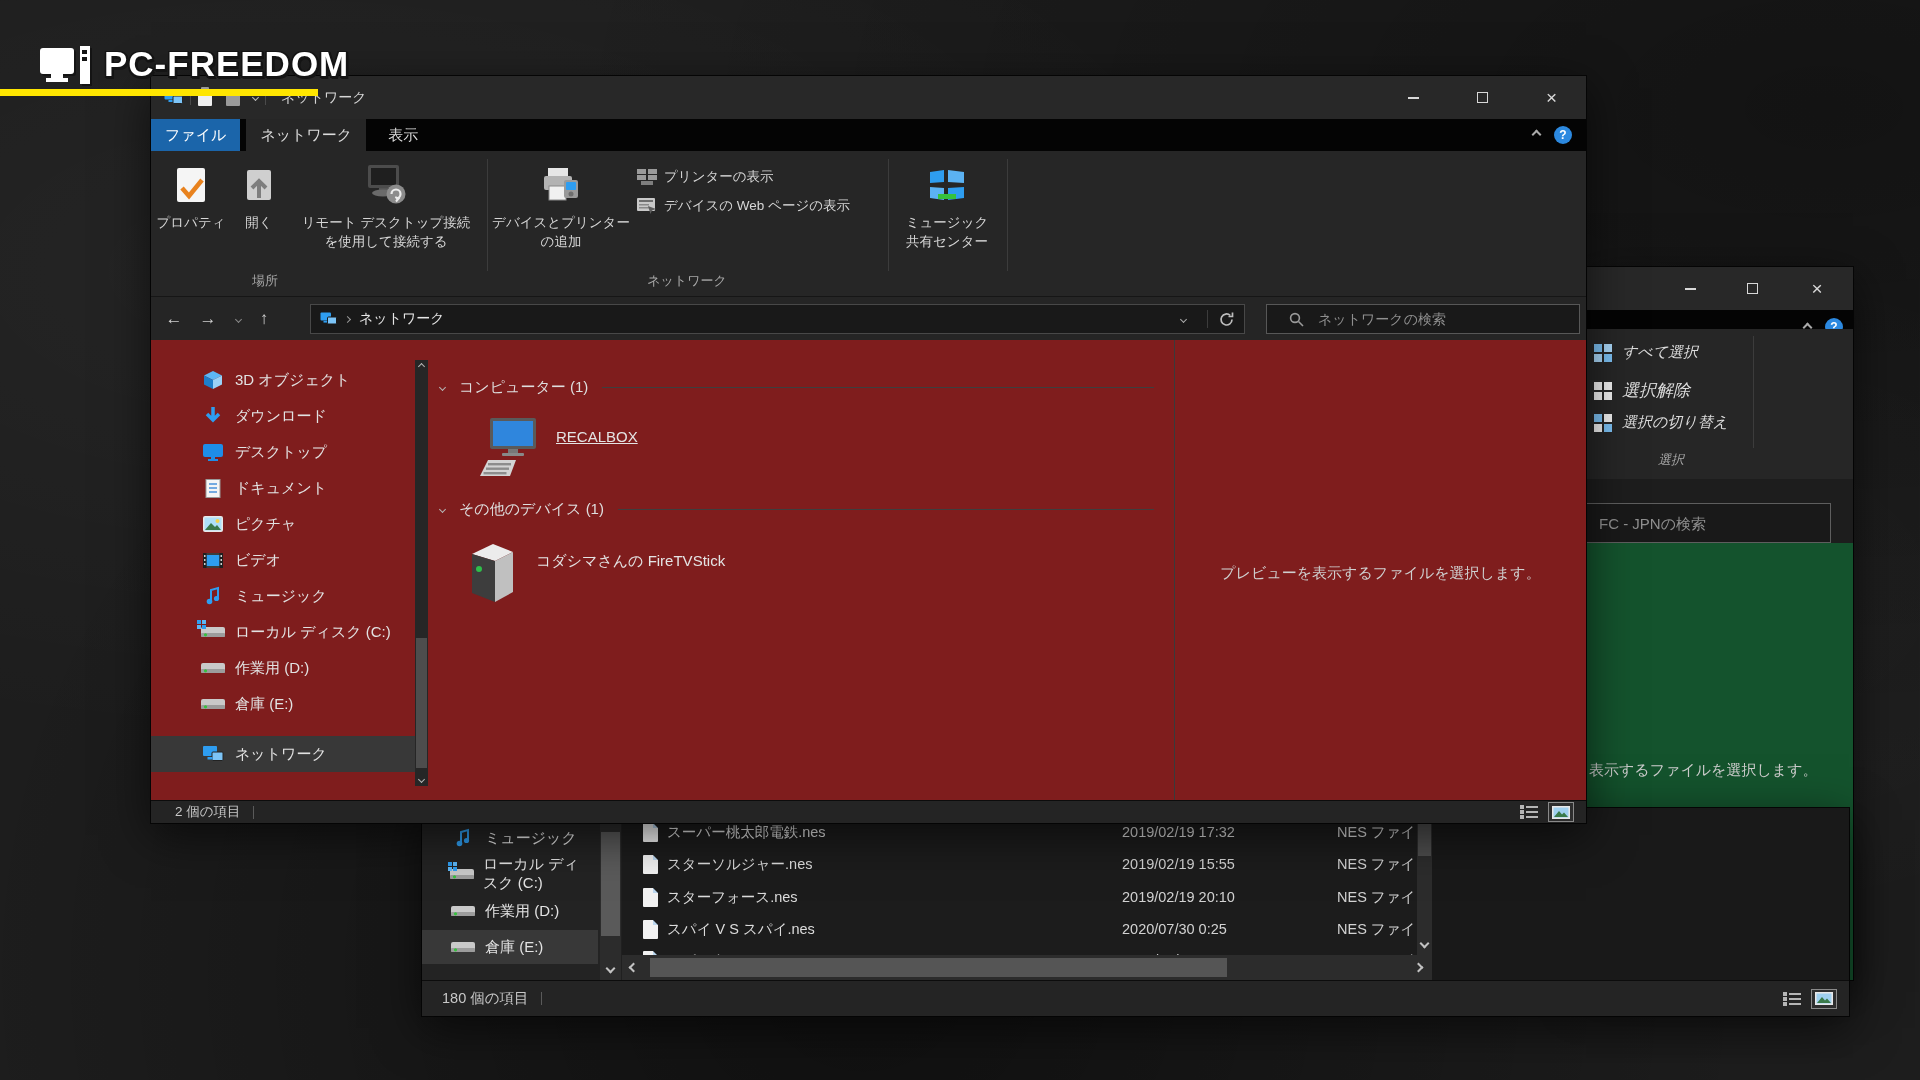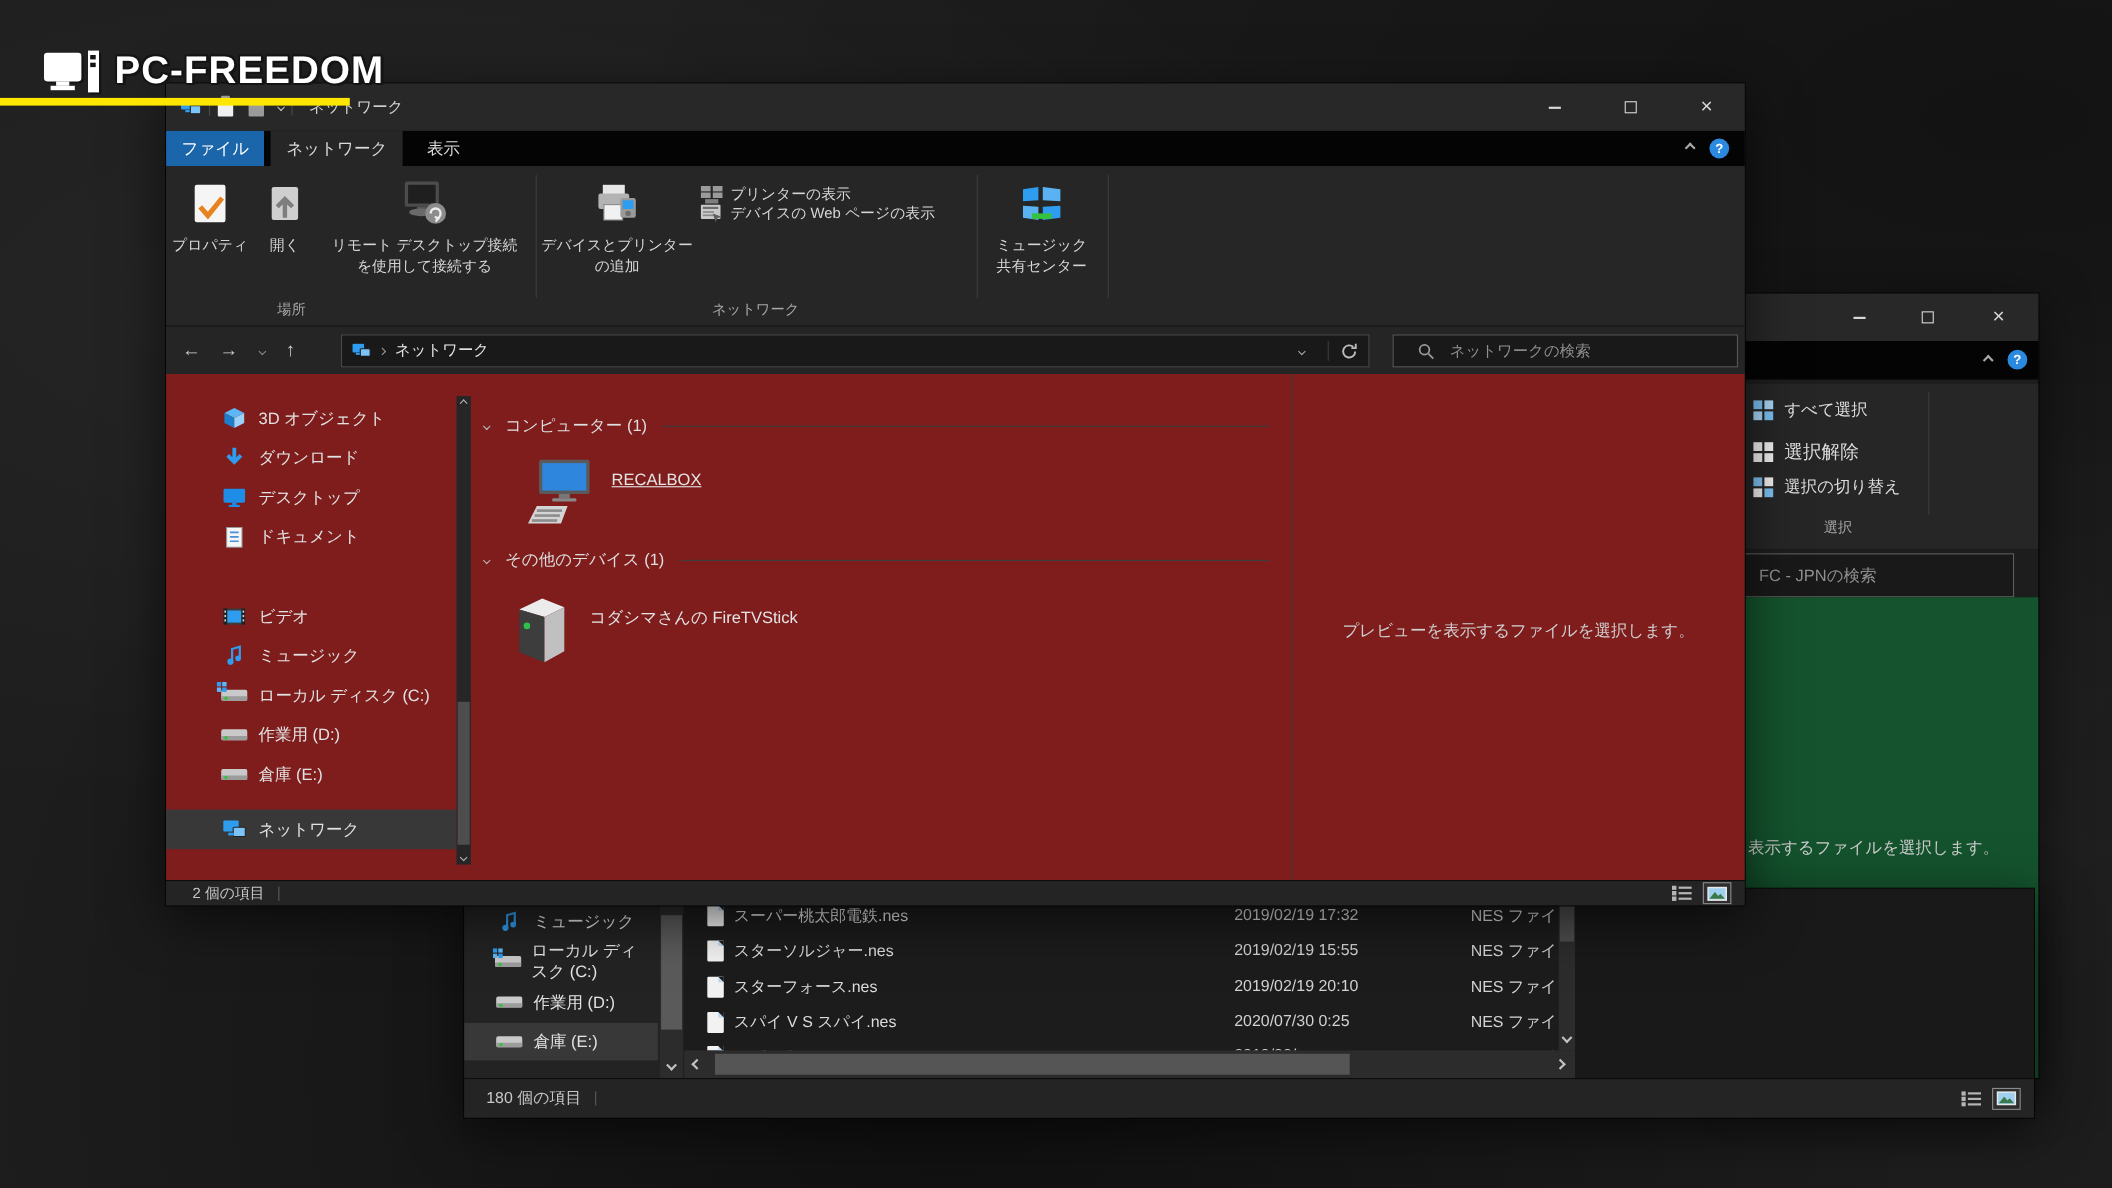--- a/index.html
+++ b/index.html
@@ -215,21 +215,21 @@
     <div class="wc" style="left:135px;width:62px;">
         <span class="box"></span>
       </div>
     <div class="wc" style="left:197px;width:68px;">
         <span class="x">×</span>
       </div>
     <div class="tabstrip" style="top:43px;height:35px;">
       <span style="position:absolute;right:42px;top:14px;" class="ch u"></span>
       <span class="helpdot" style="position:absolute;right:10px;top:8px;">?</span>
     </div>
-    <div class="ribbon" style="top:82px;height:150px;">
+    <div class="ribbon" style="top:62px;height:150px;font-style:italic;">
       <div style="position:absolute;left:8px;top:14px;display:flex;align-items:center;">
         <span class="selgrid">
             <span style="background:#7cc0f2;"></span>
             <span style="background:#a9d6f7;"></span>
             <span style="background:#a9d6f7;"></span>
             <span style="background:#7cc0f2;"></span>
           </span>
         <span style="margin-left:10px;font-size:15px;color:#dcdcdc;">すべて選択</span>
       </div>
       <div style="position:absolute;left:8px;top:50px;display:flex;align-items:center;">
@@ -356,21 +356,21 @@
                 <rect width="9" height="5"></rect>
                 <rect x="11" width="9" height="5"></rect>
                 <rect y="6" width="9" height="5"></rect>
                 <rect x="11" y="6" width="9" height="5"></rect>
                 <rect x="4" y="12" width="12" height="4" fill="#7e7e7e"></rect>
               </g>
             </svg>
           </span>
         <span>プリンターの表示</span>
       </div>
-      <div class="rsmall" style="left:486px;top:34px;text-align:right;">
+      <div class="rsmall" style="left:486px;top:46px;text-align:right;">
         <span class="i">
             <svg width="20" height="16">
               <rect width="18" height="13" rx="1" fill="#c9c9c9"></rect>
               <rect x="2" y="2" width="14" height="2" fill="#6e6e6e"></rect>
               <rect x="2" y="6" width="10" height="1.5" fill="#8a8a8a"></rect>
               <rect x="2" y="9" width="10" height="1.5" fill="#8a8a8a"></rect>
               <polygon points="11,8 19,11 15,12.5 13.5,16" fill="#5e5e5e"></polygon>
             </svg>
           </span>
         <span>デバイスの Web ページの表示</span>
@@ -469,20 +469,31 @@
               <svg width="16" height="19">
                 <rect x="1" y="0.5" width="14" height="18" fill="#f5f5f5" stroke="#999"></rect>
                 <g stroke="#4a90d9" stroke-width="1.5">
                   <line x1="4" y1="5" x2="12" y2="5"></line>
                   <line x1="4" y1="9" x2="12" y2="9"></line>
                   <line x1="4" y1="13" x2="12" y2="13"></line>
                 </g>
               </svg>
             </span>
           <span>ドキュメント</span>
+        </div>
+        <div class="nrow" style="top:166px;">
+          <span class="nico">
+              <svg width="20" height="16">
+                <rect width="20" height="16" rx="2" fill="#e8e8e8"></rect>
+                <rect x="1.5" y="1.5" width="17" height="13" fill="#aee0f8"></rect>
+                <polygon points="2,14 8,7 12,11 14,9 18,14" fill="#3a7a4a"></polygon>
+                <circle cx="14.5" cy="5" r="2" fill="#f4d34d"></circle>
+              </svg>
+            </span>
+          <span>ピクチャ</span>
         </div>
         <div class="nrow" style="top:202px;">
           <span class="nico">
               <svg width="20" height="15">
                 <rect width="20" height="15" rx="2" fill="#3c3c3c"></rect>
                 <rect x="3.5" y="2" width="13" height="11" fill="#2e9df0"></rect>
                 <rect width="3.5" height="15" fill="#1f1f1f"></rect>
                 <rect x="16.5" width="3.5" height="15" fill="#1f1f1f"></rect>
                 <g fill="#cfcfcf">
                   <rect x="1" y="2" width="1.5" height="2"></rect>

